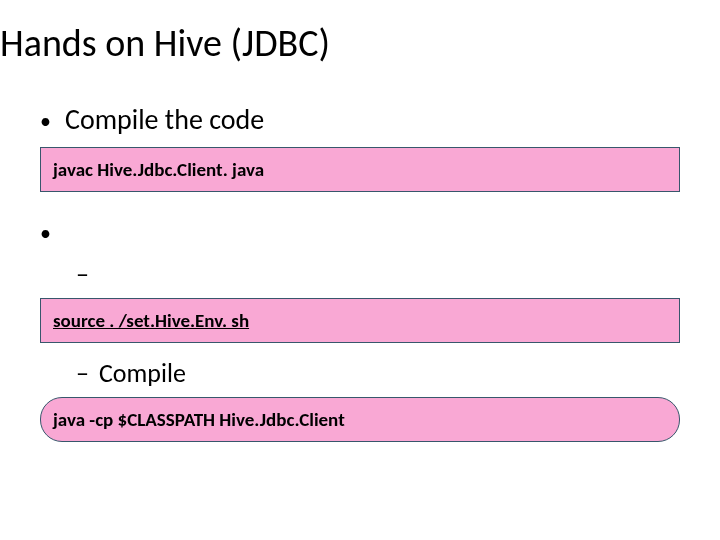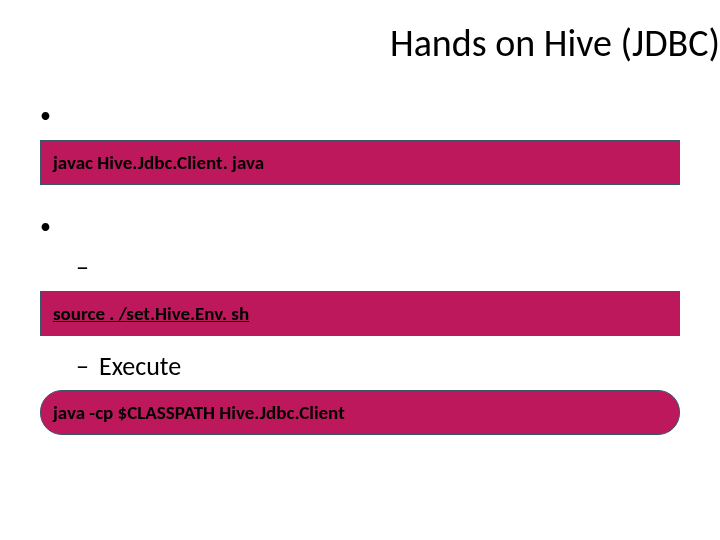--- a/index.html
+++ b/index.html
@@ -16,21 +16,21 @@
       overflow: hidden;
     }
     .slide {
       width: 100%;
       height: 100%;
       padding: 20px 0 0 0;
     }
     .title {
       font-size: 38px;
       font-weight: 400;
-      text-align: right;
+      text-align: left;
       margin-bottom: 36px;
       color: #000000;
     }
     .content {
       padding: 0 40px;
     }
     .bullet-l1 {
       display: flex;
       align-items: baseline;
       font-size: 28px;
@@ -47,21 +47,21 @@
       align-items: baseline;
       font-size: 26px;
       margin-bottom: 8px;
       margin-left: 36px;
     }
     .bullet-l2 .dash {
       margin-right: 10px;
     }
     .code-box {
       border: 1.5px solid #38576c;
-      background: #be185d;
+      background: #f9a8d4;
       padding: 10px 12px;
       margin: 4px 0 28px 0;
       font-family: Calibri, "Segoe UI", Arial, sans-serif;
       font-size: 19px;
       font-weight: bold;
       color: #000000;
       width: 640px;
     }
     .code-box.tight {
       margin-bottom: 14px;
@@ -75,41 +75,42 @@
 </head>
 <body>
 
 <div class="slide">
   <h1 class="title">Hands on Hive (JDBC)</h1>
 
   <div class="content">
 
     <div class="bullet-l1">
       <span class="dot">•</span>
+      <span>Compile the code</span>
     </div>
 
     <div class="code-box">
       <span>javac Hive.Jdbc.Client. java</span>
     </div>
 
     <div class="bullet-l1">
       <span class="dot">•</span>
     </div>
 
     <div class="bullet-l2">
       <span class="dash">–</span>
     </div>
 
     <div class="code-box tight">
       <span>source . /set.Hive.Env. sh</span>
     </div>
 
     <div class="bullet-l2">
       <span class="dash">–</span>
-      <span>Execute</span>
+      <span>Compile</span>
     </div>
 
     <div class="code-box last">
       <span>java -cp $CLASSPATH Hive.Jdbc.Client</span>
     </div>
 
   </div>
 </div>
 
 </body></html>

